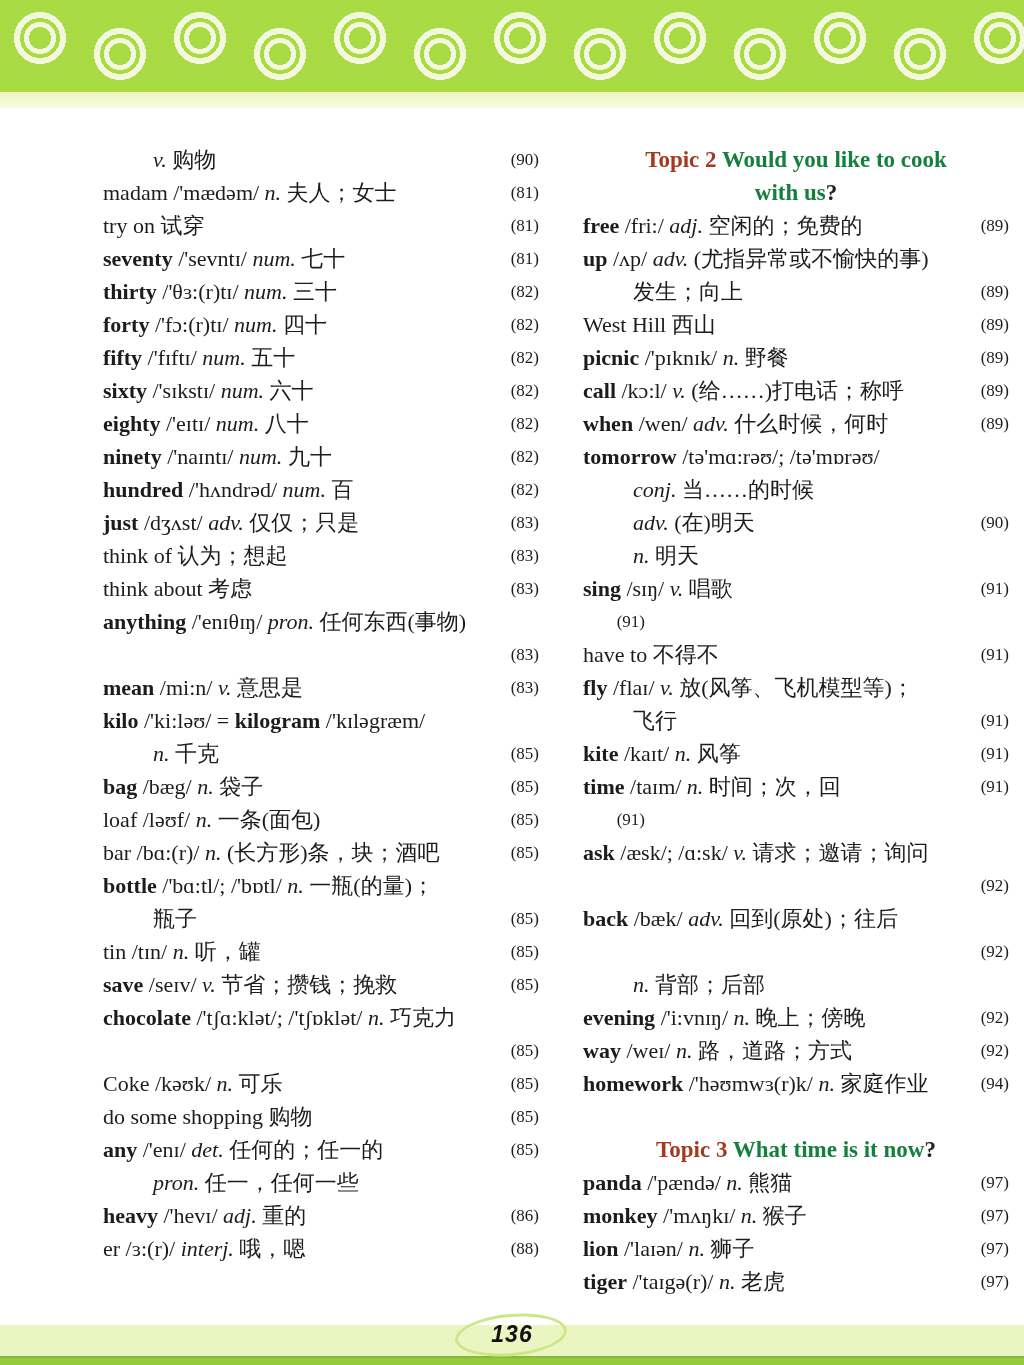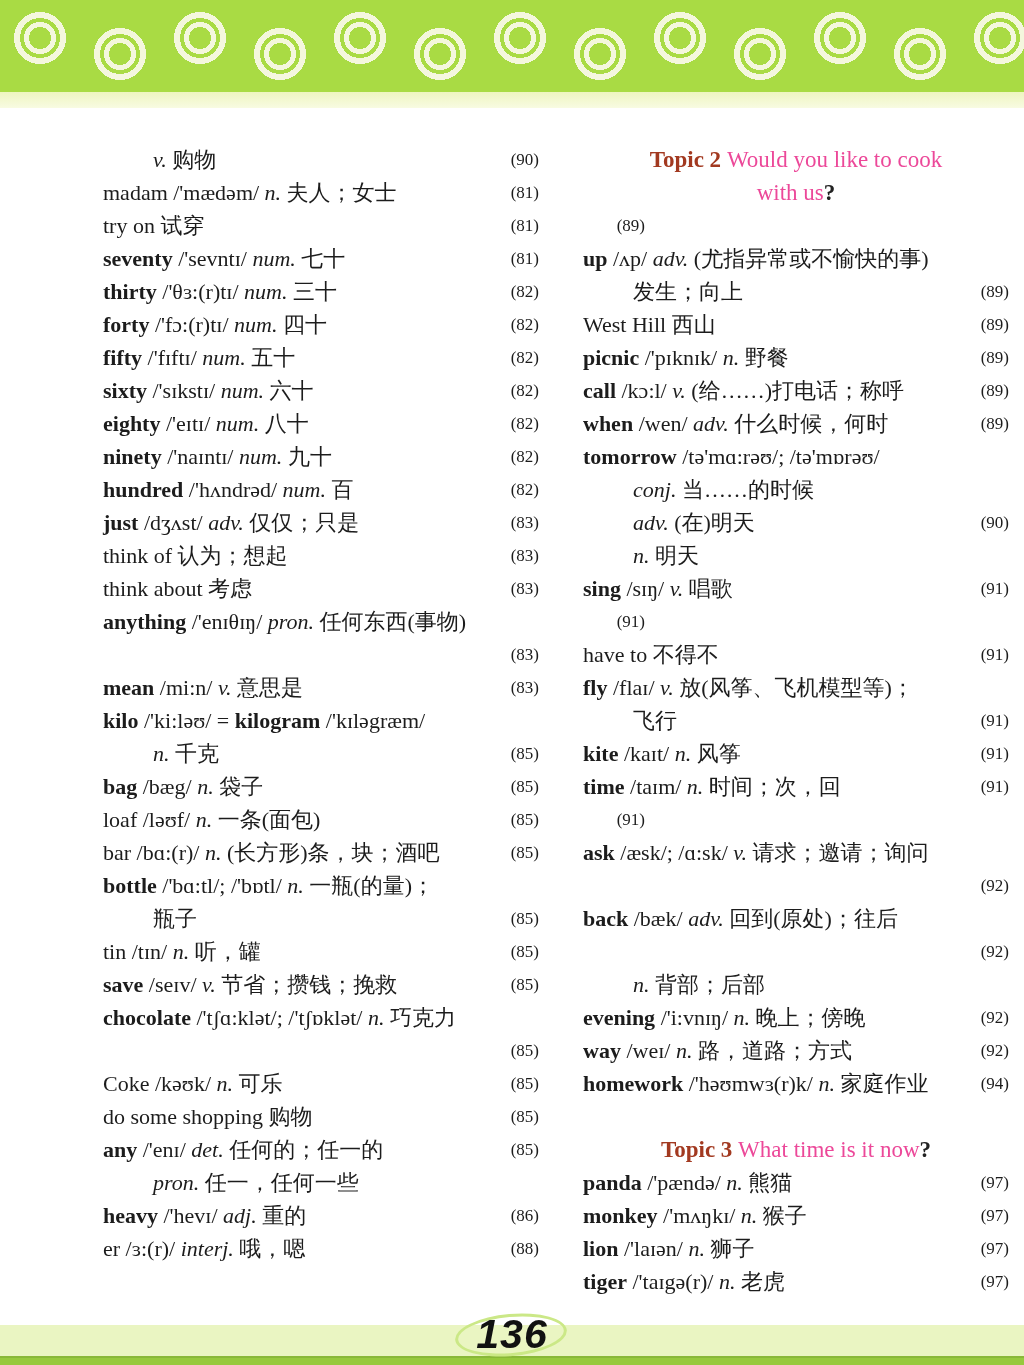--- a/index.html
+++ b/index.html
@@ -30,21 +30,21 @@
     background:#eaf5c2;
   }
   .bottom-strip{
     position:absolute;top:1356px;left:0;width:1024px;height:9px;
     background:#97c93d;border-top:2px solid #89b838;box-sizing:border-box;
   }
   .page-badge{
     position:absolute;top:1313px;left:50%;transform:translateX(-50%);
     width:130px;height:44px;text-align:center;line-height:42px;
     font-family:"Liberation Sans","DejaVu Sans",sans-serif;
-    font-weight:bold;font-style:italic;font-size:41px;color:#111;
+    font-weight:bold;font-style:italic;font-size:23px;color:#111;
     z-index:3;
   }
   .page-badge .ellipse{
     position:absolute;left:8px;top:1px;width:112px;height:42px;
     border:3px solid #cbe887;border-radius:50%;
     transform:rotate(-5deg);box-sizing:border-box;
   }
   .page-badge .num{position:relative;z-index:2;letter-spacing:1px;}
   
   .col{position:absolute;top:143px;font-size:22px;}
@@ -56,21 +56,21 @@
     box-sizing:border-box;
   }
   .row.ind{padding-left:50px;}
   .row.spacer{height:33px;}
   .txt{flex:0 1 auto;overflow:visible;}
   .pg{flex:0 0 auto;min-width:62px;text-align:right;font-size:17px;}
   .seg-b{font-weight:bold;}
   .seg-i{font-style:italic;}
   .row.h{justify-content:center;font-weight:bold;font-size:23px;}
   .seg-tl{color:#a23920;font-weight:bold;}
-  .seg-tt{color:#ec4899;font-weight:normal;}
+  .seg-tt{color:#15803d;font-weight:bold;}
   .seg-q{color:#222;font-weight:bold;}
 </style>
 </head>
 <body>
 
 <div class="top-band"></div>
 <div class="top-strip"></div>
 
 <div class="col col-left" id="col-left">
     <div class="row ind">
@@ -206,20 +206,21 @@
     </div>
   </div>
 <div class="col col-right" id="col-right">
     <div class="row h">
       <div class="txt"><span class="seg-tl">Topic 2</span><span class="seg-p">  </span><span class="seg-tt">Would you like to cook</span></div>
     </div>
     <div class="row h">
       <div class="txt"><span class="seg-tt">with us</span><span class="seg-q">?</span></div>
     </div>
     <div class="row">
+      <div class="txt"><span class="seg-b">free</span><span class="seg-p"> /fri:/ </span><span class="seg-i">adj.</span><span class="seg-p"> 空闲的；免费的</span></div>
       <div class="pg">(89)</div>
     </div>
     <div class="row">
       <div class="txt"><span class="seg-b">up</span><span class="seg-p"> /ʌp/ </span><span class="seg-i">adv.</span><span class="seg-p"> (尤指异常或不愉快的事)</span></div>
     </div>
     <div class="row ind">
       <div class="txt"><span class="seg-p">发生；向上</span></div>
       <div class="pg">(89)</div>
     </div>
     <div class="row">

